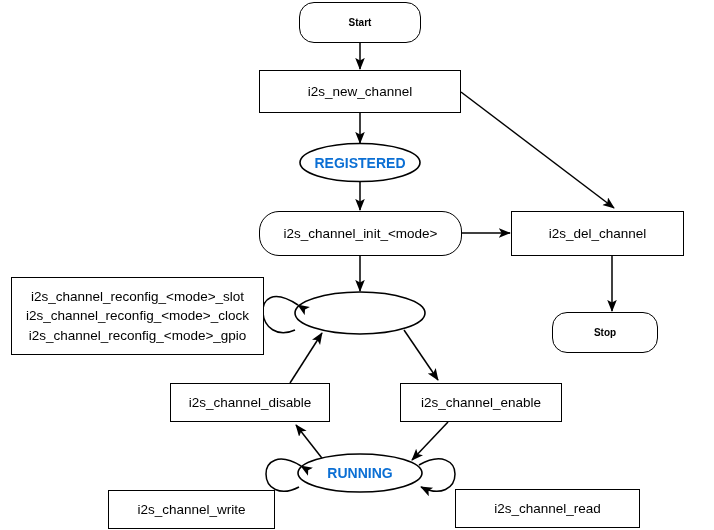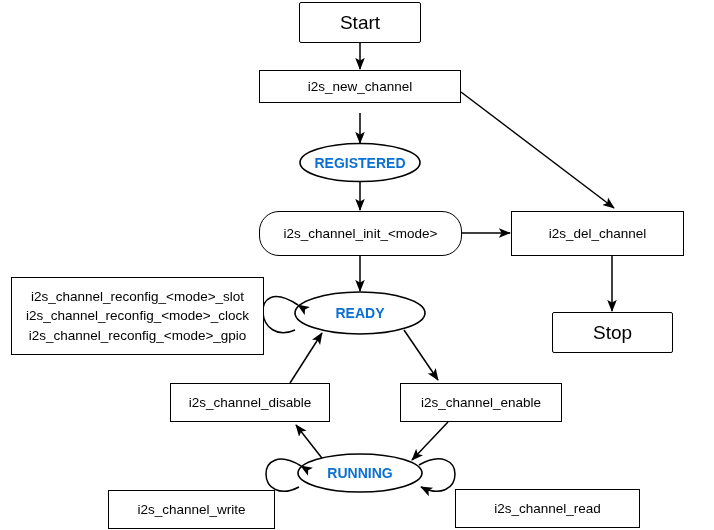--- a/index.html
+++ b/index.html
@@ -33,23 +33,23 @@
     background: #ffffff;
     color: #000000;
   }
   .node-rect {
     border: 1.6px solid #000000;
     font-size: 13.5px;
     line-height: 1.33;
   }
   .node-terminal {
     border: 1.8px solid #000000;
-    border-radius: 2px;
-    font-size: 19px;
-    font-weight: normal;
+    border-radius: 15px;
+    font-size: 10px;
+    font-weight: bold;
   }
   .node-state {
     font-size: 14px;
     font-weight: bold;
     color: #0b6fd4;
     background: transparent;
     z-index: 3;
   }
   .node-multiline {
     flex-direction: column;
@@ -103,52 +103,49 @@
 
     <path d="M 301 466 C 278 452, 266 462, 266 474 C 266 488, 280 497, 299 487" fill="none" stroke="#000000" stroke-width="1.5" marker-start="url(#arrowhead)"></path>
 
     <path d="M 419 465 C 442 452, 455 462, 455 474 C 455 488, 441 497, 421 487" fill="none" stroke="#000000" stroke-width="1.5" marker-end="url(#arrowhead)"></path>
   </svg>
 
   <div class="node node-terminal" style="left:299px; top:2px; width:122px; height:41px;">
     <span>Start</span>
   </div>
 
-  <div class="node node-rect" style="left:259px; top:70px; width:202px; height:33px;">
+  <div class="node node-rect" style="left:259px; top:70px; width:202px; height:43px;">
     <span>i2s_new_channel</span>
   </div>
 
   <svg style="position:absolute; left:298px; top:142px; width:124px; height:41px;" viewBox="0 0 124 41" xmlns="http://www.w3.org/2000/svg">
     <ellipse cx="62" cy="20.5" rx="60" ry="19" fill="#ffffff" stroke="#000000" stroke-width="1.6"></ellipse>
   </svg>
   <div class="node node-state" style="left:298px; top:142px; width:124px; height:41px;">
     <span>REGISTERED</span>
   </div>
 
   <div class="node node-rect" style="left:259px; top:211px; width:203px; height:45px;border-radius:20px;">
     <span>i2s_channel_init_&lt;mode&gt;</span>
   </div>
 
   <div class="node node-rect" style="left:511px; top:211px; width:173px; height:45px;">
     <span>i2s_del_channel</span>
   </div>
 
-  <div class="node node-terminal" style="left:552px; top:312px; width:121px; height:41px;">
+  <div class="node node-terminal" style="left:552px; top:312px; width:106px; height:41px;">
     <span>Stop</span>
   </div>
 
   <div class="node node-rect node-multiline" style="left:11px; top:277px; width:253px; height:78px;">
     <span>i2s_channel_reconfig_&lt;mode&gt;_slot</span>
     <span>i2s_channel_reconfig_&lt;mode&gt;_clock</span>
     <span>i2s_channel_reconfig_&lt;mode&gt;_gpio</span>
   </div>
 
-  <div class="node node-state" style="left:295px; top:292px; width:130px; height:42px;">
-    <span>READY</span>
-  </div>
 
   <div class="node node-rect" style="left:170px; top:383px; width:160px; height:39px;">
     <span>i2s_channel_disable</span>
   </div>
 
   <div class="node node-rect" style="left:400px; top:383px; width:162px; height:39px;">
     <span>i2s_channel_enable</span>
   </div>
 
   <div class="node node-state" style="left:299px; top:454px; width:122px; height:38px;">

